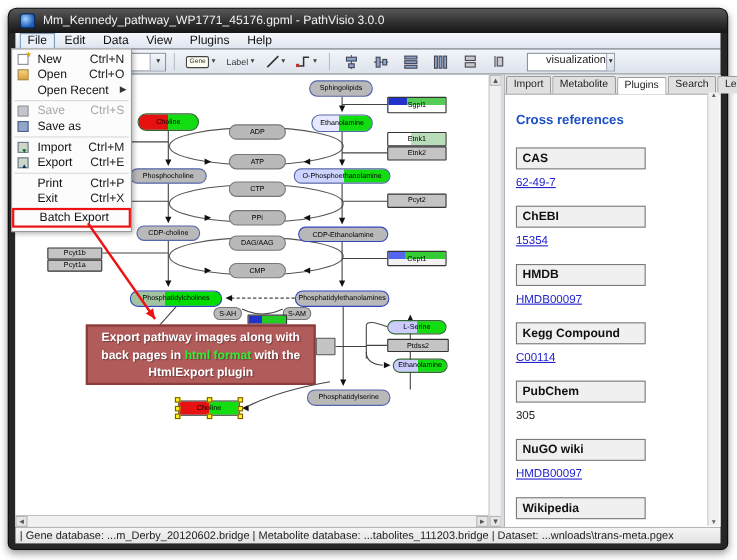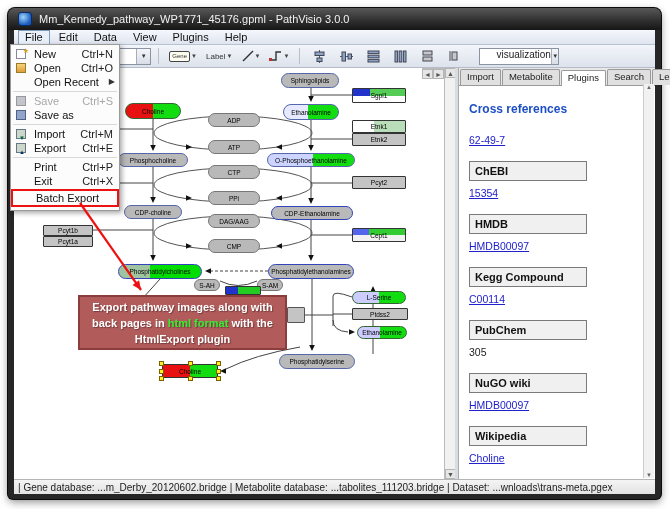--- a/index.html
+++ b/index.html
@@ -10,21 +10,21 @@
   .menubar{height:14px;background:linear-gradient(#f4f7fc,#dfe5ef);border-bottom:1px solid #b9c2d0;display:flex;align-items:center;font-size:11px;padding-left:4px;gap:2px}
   .mitem{padding:0 6px;line-height:13px;color:#111;border:1px solid transparent}
   .mitem.pressed{border:1px solid #7f9db9;background:#e9f0fa}
   .toolbar{height:22px;background:linear-gradient(#f2f5fa,#dde3ec);border-bottom:1px solid #b5bcc7;display:flex;align-items:center;font-size:10px;color:#222;padding:0 4px;gap:3px}
   .tsep{width:1px;height:16px;background:#b9bfc9;margin:0 4px}
   .combo{background:#fff;border:1px solid #8a93a2;height:15px;display:flex;font-size:10px;padding-left:16px}
   .combo .car{margin-left:auto;width:13px;height:100%;background:linear-gradient(#f3f5f9,#d8dee8);border-left:1px solid #aab;display:flex;align-items:center;justify-content:center;font-size:6px;color:#333}
   .tbtn{height:18px;min-width:18px;border:1px solid transparent;border-radius:2px;display:flex;align-items:center;justify-content:center;gap:1px;padding:0 2px}
   .caret{font-size:6px;color:#444}
   .main{flex:1;display:flex;min-height:0;background:#fff}
-  .canvas-col{flex:1;display:flex;min-width:0}
+  .canvas-col{flex:1;display:flex;flex-direction:column;min-width:0}
   .canvas{flex:1;position:relative;background:#fff;overflow:hidden}
   .canvas svg.edges{position:absolute;left:0;top:0;z-index:1}
   .node{position:absolute;z-index:2;display:flex;align-items:center;justify-content:center;font-size:6.5px;color:#000;white-space:nowrap;box-sizing:border-box}
   .node.pill{border-radius:8px}
   .node.rect{border-radius:1px}
   .handle{position:absolute;width:5px;height:5px;background:#ffee22;border:1px solid #7a6000;z-index:3;box-sizing:border-box}
   .callout{position:absolute;z-index:10;box-sizing:border-box;border:2px solid #8b3d3d;color:#fff;font-weight:bold;font-size:11px;line-height:16px;text-align:center;padding:2px 4px;text-shadow:1px 1px 1px rgba(0,0,0,.35)}
   .hscroll{height:11px;background:#f1f1f1;border-top:1px solid #bbb;display:flex;align-items:center;justify-content:space-between;font-size:7px;color:#555;box-sizing:border-box}
   .hscroll .sbtn,.vscroll .sbtn{width:11px;height:10px;background:#e6e6e6;border:1px solid #b5b5b5;display:flex;align-items:center;justify-content:center;box-sizing:border-box}
   .vscroll{width:11px;background:#f1f1f1;border-left:1px solid #bbb;display:flex;flex-direction:column;justify-content:space-between;font-size:7px;color:#555;box-sizing:border-box}
@@ -325,20 +325,21 @@
         <div class="tabsrow">
             <div class="tab">Import</div>
             <div class="tab">Metabolite</div>
             <div class="tab active">Plugins</div>
             <div class="tab">Search</div>
             <div class="tab">Legend</div>
           </div>
         <div class="panelbody">
           <div class="xref-heading">Cross references</div>
           <div id="xrefs">
+              <div class="ref-box">CAS</div>
               <div class="ref-val"><a href="#">62-49-7</a></div>
               <div class="ref-box">ChEBI</div>
               <div class="ref-val"><a href="#">15354</a></div>
               <div class="ref-box">HMDB</div>
               <div class="ref-val"><a href="#">HMDB00097</a></div>
               <div class="ref-box">Kegg Compound</div>
               <div class="ref-val"><a href="#">C00114</a></div>
               <div class="ref-box">PubChem</div>
               <div class="ref-val plain">305</div>
               <div class="ref-box">NuGO wiki</div>

